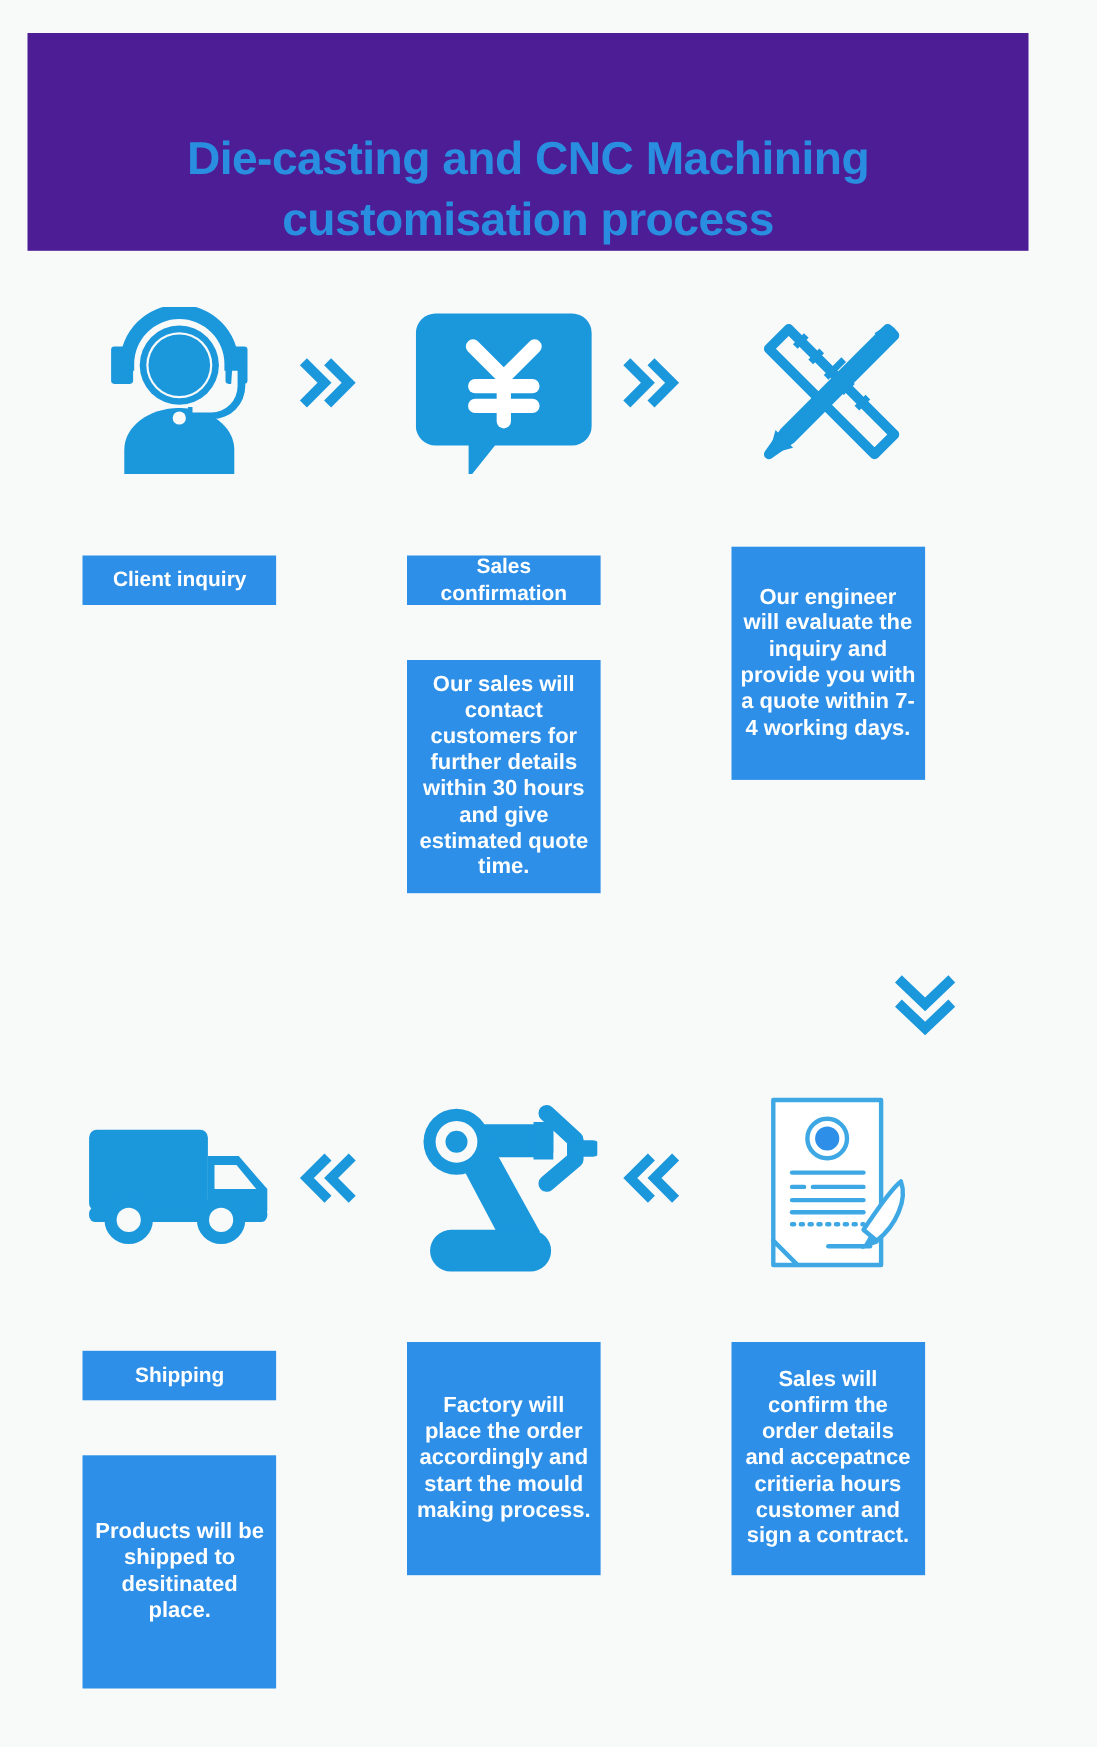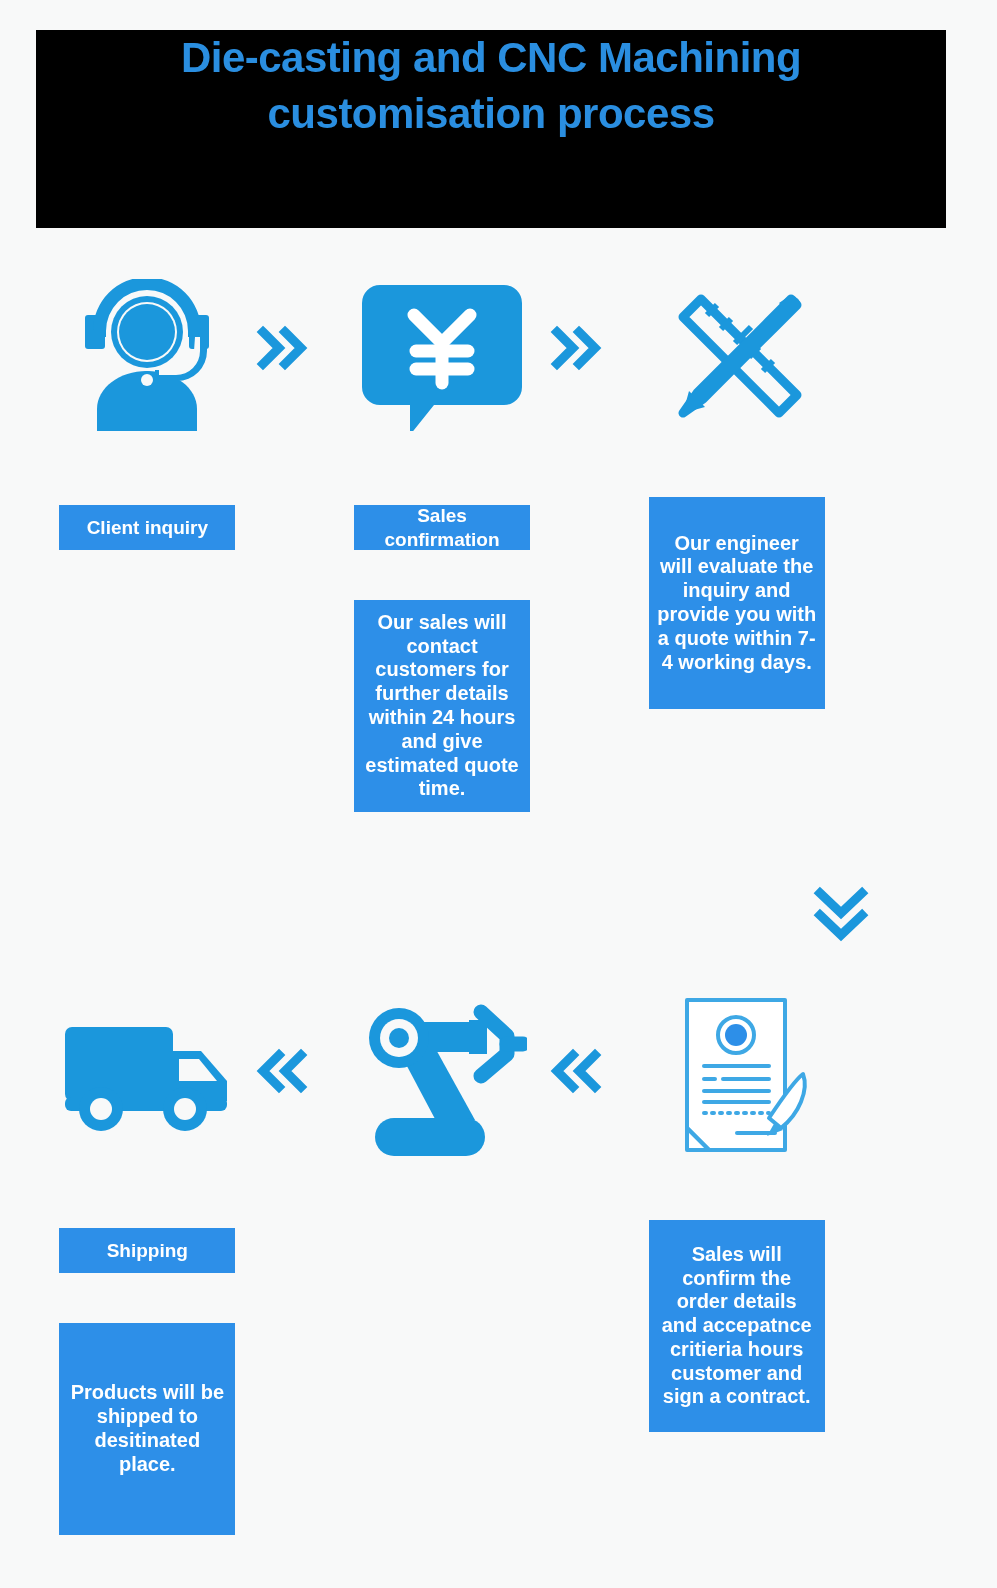--- a/index.html
+++ b/index.html
@@ -11,44 +11,44 @@
     height: 1588px;
     background: #f8f9f9;
     font-family: "Liberation Sans", sans-serif;
     overflow: hidden;
     position: relative;
   }
 
   
   .header-card {
     position: absolute;
-    left: 36px;
+    left: 25px;
     top: 30px;
     width: 910px;
     height: 198px;
-    background: #000000;
-    display: flex;
-    align-items: flex-start;
+    background: #4c1d95;
+    display: flex;
+    align-items: flex-end;
     justify-content: center;
   }
   .header-title {
     margin: 0;
     text-align: center;
     color: #2a8ee0;
     font-size: 42px;
     line-height: 1.33;
     font-weight: bold;
     letter-spacing: -0.5px;
     max-width: 840px;
   }
 
   
   .flow-row {
     position: absolute;
-    left: 0;
+    left: 16px;
     width: 884px;
     display: flex;
   }
   #row-top    { top: 262px; }
   #row-bottom { top: 985px; }
 
   .col {
     width: 332px;
     display: flex;
     flex-direction: column;
@@ -199,21 +199,21 @@
         <g fill="none" stroke="#1b97dc" stroke-width="9" stroke-linecap="square">
           <polyline points="12,8 28,24 12,40"></polyline>
           <polyline points="34,8 50,24 34,40"></polyline>
         </g>
       </svg>
     </div>
     <div class="label-slot">
       <div class="label-chip">Sales confirmation</div>
     </div>
     <div class="desc-slot">
-      <div class="desc-box">Our sales will contact customers for further details within 24 hours and give estimated quote time.</div>
+      <div class="desc-box">Our sales will contact customers for further details within 30 hours and give estimated quote time.</div>
     </div>
   </div>
 
   <div class="col">
     <div class="icon-wrap">
       <svg width="160" height="155" viewBox="0 0 160 155">
         <g stroke="#1b97dc" stroke-width="9" fill="none" stroke-linejoin="round">
 
           <path d="M26 40 L44 22 L140 118 L122 136 Z"></path>
           <g stroke-width="6">
@@ -304,20 +304,23 @@
       </svg>
     </div>
     <div class="chev left">
       <svg width="62" height="48" viewBox="0 0 62 48">
         <g fill="none" stroke="#1b97dc" stroke-width="9" stroke-linecap="square">
           <polyline points="28,8 12,24 28,40"></polyline>
           <polyline points="50,8 34,24 50,40"></polyline>
         </g>
       </svg>
     </div>
+    <div class="desc-slot">
+      <div class="desc-box">Factory will place the order accordingly and start the mould making process.</div>
+    </div>
   </div>
 
   <div class="col">
     <div class="icon-wrap">
       <svg width="160" height="175" viewBox="0 0 160 175">
 
         <path d="M30 10h98v150H52l-22-22z" fill="#ffffff" stroke="#3ea8e5" stroke-width="4" stroke-linejoin="round"></path>
         <path d="M30 138l22 22H30z" fill="#ffffff" stroke="#3ea8e5" stroke-width="4" stroke-linejoin="round"></path>
 
         <circle cx="79" cy="45" r="18" fill="none" stroke="#3ea8e5" stroke-width="4"></circle>

